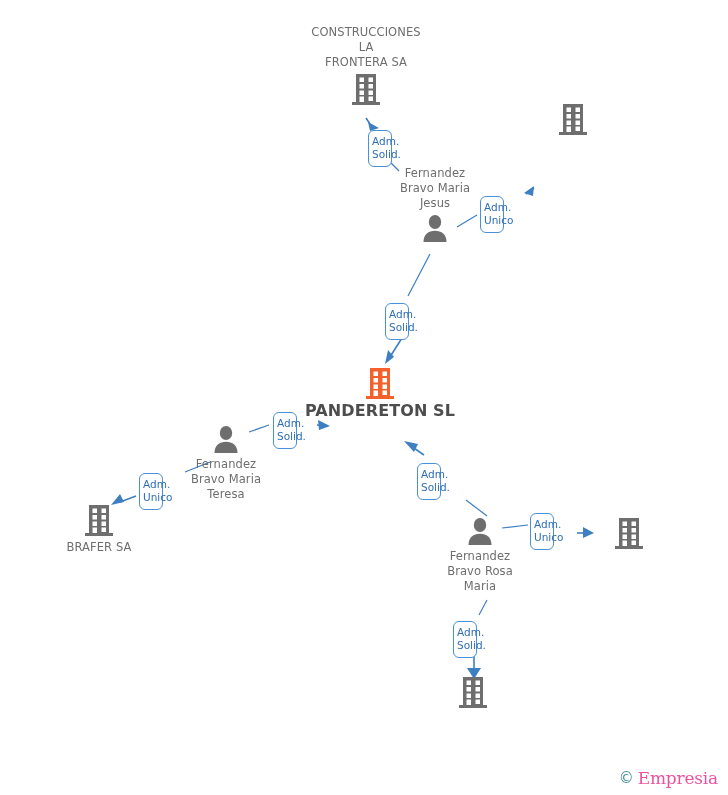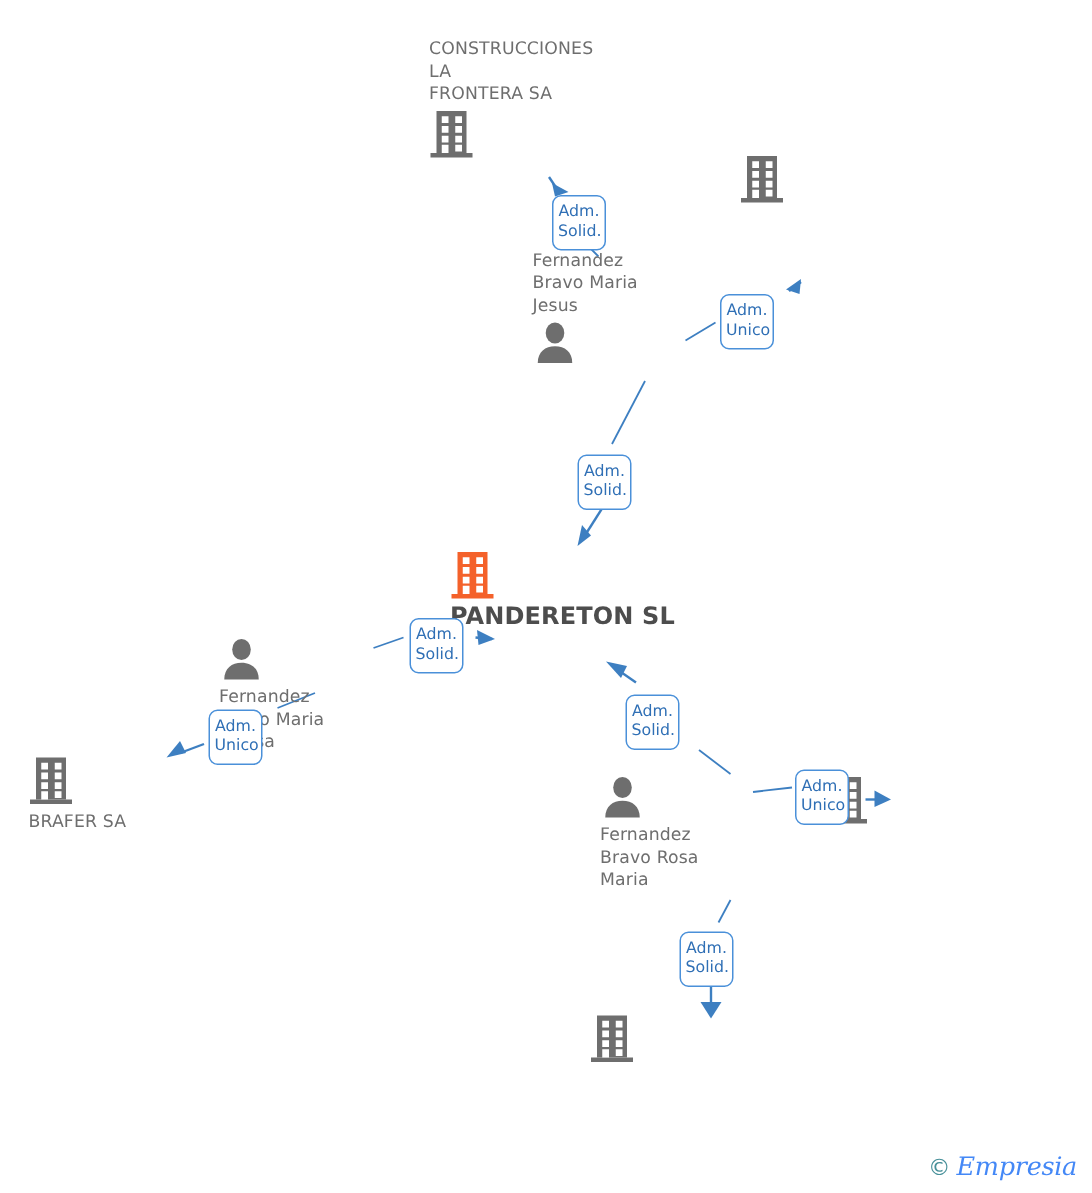--- a/index.html
+++ b/index.html
@@ -24,21 +24,21 @@
     width: 728px;
     height: 795px;
     pointer-events: none;
   }
 
   
   .node {
     position: absolute;
     width: 160px;
     margin-left: -80px;
-    text-align: left;
+    text-align: center;
     line-height: 15px;
   }
   .node .glyph {
     display: block;
     margin: 0 auto;
     line-height: 0;
   }
   .node .caption {
     display: block;
     font-size: 11.5px;
@@ -55,21 +55,21 @@
     font-size: 16px;
   }
 
   
   .rel {
     position: absolute;
     box-sizing: border-box;
     background: #ffffff;
     border: 1.4px solid #4a90d9;
     border-radius: 6px;
-    width: 36px;
+    width: 24px;
     padding: 4px 3px 5px 3px;
     text-align: center;
     color: #2f6fb5;
     font-size: 10.5px;
     line-height: 13px;
   }
   .rel span { display: block; white-space: nowrap; }
 
   .watermark {
     position: absolute;
@@ -79,23 +79,22 @@
     align-items: center;
     gap: 4px;
     opacity: 0.95;
   }
   .watermark .copy {
     color: #3e8a94;
     font-size: 15px;
     line-height: 15px;
   }
   .watermark .brand {
-    color: #3b82f6;
+    color: #ec4899;
     font-family: "DejaVu Serif", "Liberation Serif", serif;
-    font-style: italic;
     font-size: 17px;
     line-height: 17px;
     letter-spacing: -0.2px;
   }
 </style>
 </head>
 <body>
 
 <div id="canvas">
 

